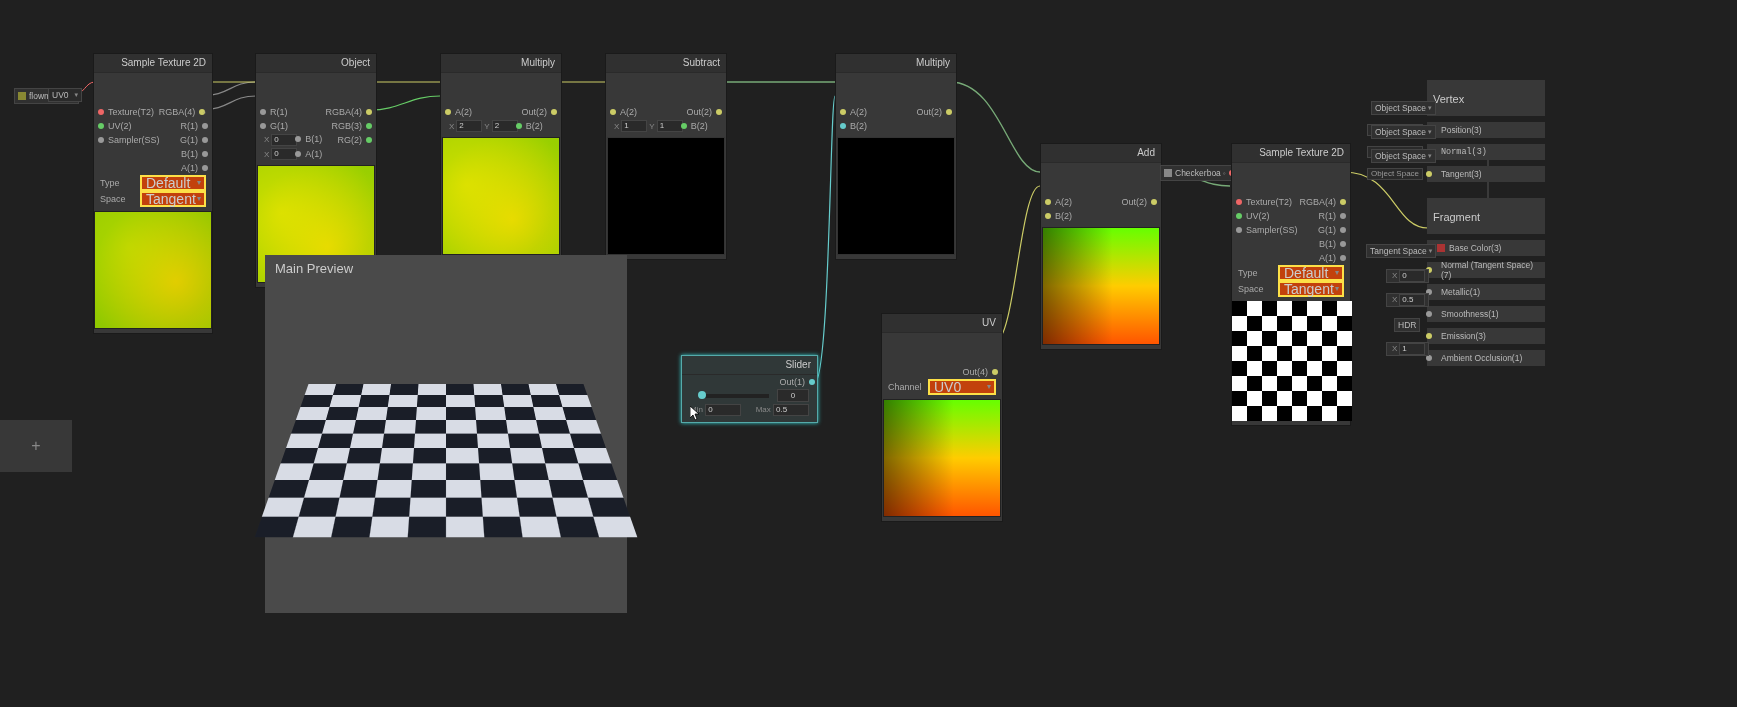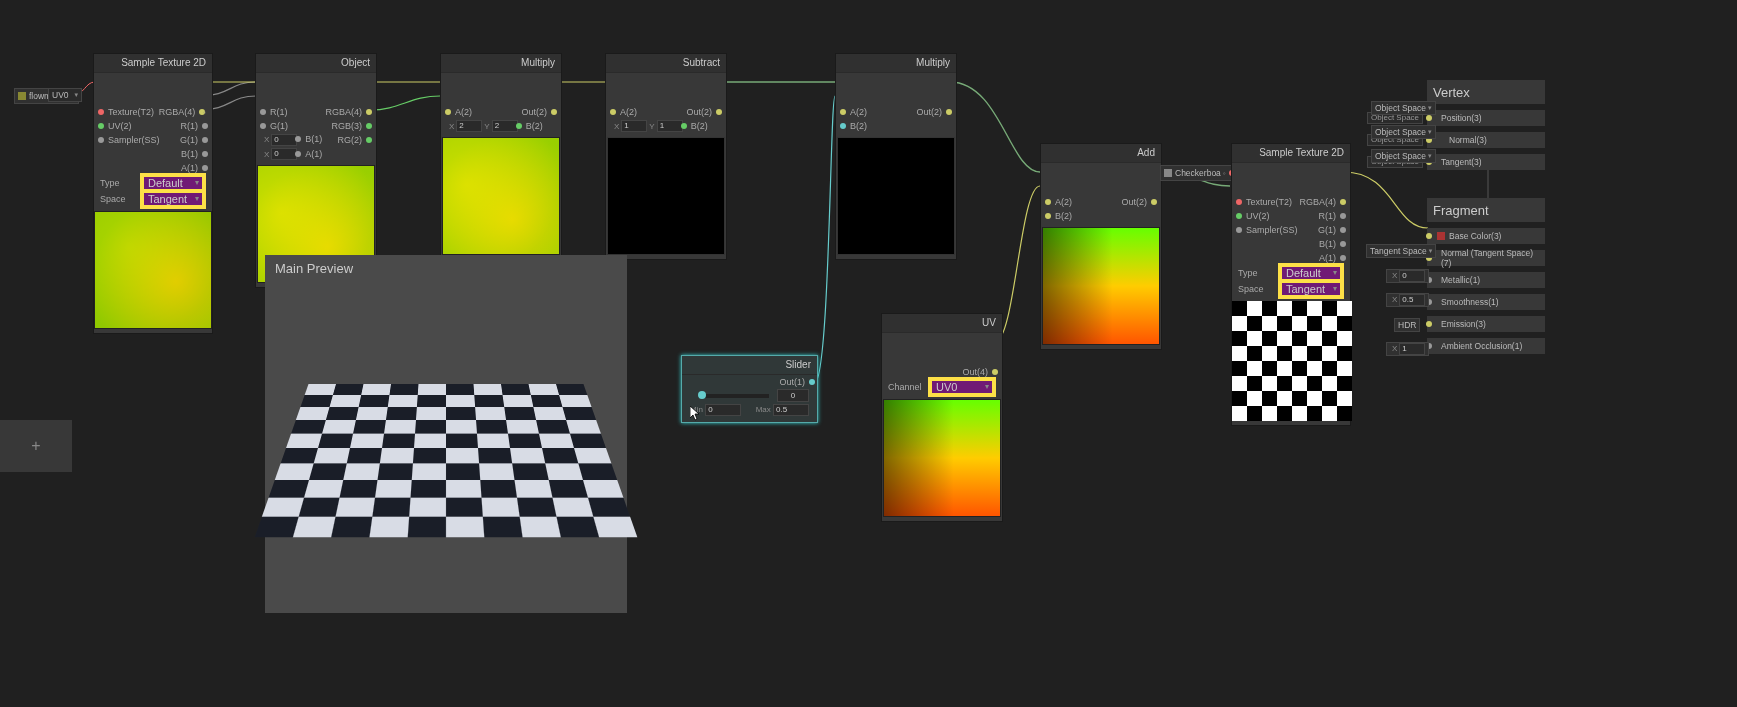--- a/index.html
+++ b/index.html
@@ -22,21 +22,21 @@
 .p-yellow{background:#cc6;}
 .p-vec{background:#cc6;}
 .preview-tex{width:120px;height:120px;margin:4px auto;display:block;}
 .noise{background:radial-gradient(circle at 30% 30%, #8a0, #580 80%),radial-gradient(circle at 70% 60%, #c80, #580 80%);background-blend-mode:screen;border:1px solid #222;}
 .noise2{background:radial-gradient(circle at 20% 40%, #bb0, #690 80%),radial-gradient(circle at 60% 70%, #c90, #580 80%);background-blend-mode:screen;border:1px solid #222;}
 .black{background:#000;border:1px solid #333;}
 .uvgrad{background:linear-gradient(to bottom,#6f0,#fc0 50%,#f50 100%);position:relative;overflow:hidden;border:1px solid #222;}
 .uvgrad::after{content:"";position:absolute;inset:0;background:linear-gradient(to right,rgba(0,0,0,0.5),rgba(0,0,0,0) 60%);}
 .field{display:flex;align-items:center;height:16px;padding:0 6px;font-size:9px;}
 .field .lbl{flex:0 0 40px;color:#aaa;}
-.field .dd{flex:1;background:#701a75;border:4px solid #fde047;height:12px;line-height:12px;font-size:11px;color:#ccc;padding:0 4px;position:relative;}
+.field .dd{flex:1;background:#c2410c;border:2px solid #fde047;height:12px;line-height:12px;font-size:14px;color:#ccc;padding:0 4px;position:relative;}
 .field .dd::after{content:"▾";position:absolute;right:3px;top:0;font-size:8px;color:#888;}
 .nbox{display:inline-block;width:20px;height:10px;background:#2a2a2a;border:1px solid #444;font-size:8px;color:#ccc;text-align:left;padding:0 2px;line-height:10px;}
 .minilbl{font-size:8px;color:#888;margin:0 2px;}
 
 
 .main-preview{position:absolute;left:265px;top:255px;width:362px;height:358px;background:#4a4a4a;}
 .main-preview-header{height:28px;line-height:28px;font-size:13px;color:#ccc;padding-left:10px;}
 .main-preview-body{width:362px;height:330px;display:flex;align-items:center;justify-content:center;}
 .board{width:320px;height:260px;transform:perspective(650px) rotateX(55deg);display:grid;grid-template-columns:repeat(10,1fr);grid-template-rows:repeat(10,1fr);}
 .board div{background:#d8dce5;}
@@ -46,21 +46,21 @@
 .slider-node{position:absolute;left:681px;top:355px;width:135px;background:#303838;border:1px solid #5aa;box-shadow:0 0 4px #3cc;}
 .slider-node .node-header{background:#303838;padding-left:8px;}
 .slider-track{height:4px;background:#222;margin:4px 8px;position:relative;}
 .slider-handle{position:absolute;left:0;top:-3px;width:8px;height:8px;border-radius:50%;background:#6cc;}
 .slider-val{width:30px;height:11px;background:#2a2a2a;border:1px solid #444;font-size:8px;color:#ccc;text-align:center;line-height:11px;}
 .slider-minmax{display:flex;justify-content:space-between;padding:2px 8px 6px;font-size:8px;color:#888;}
 .slider-minmax .nbox{width:30px;}
 
 
 .master{position:absolute;width:118px;}
-.master-header{background:#383838;height:16px;line-height:18px;padding:4px 6px;font-size:13px;color:#ccc;}
+.master-header{background:#383838;height:16px;line-height:18px;padding:10px 6px;font-size:11px;color:#ccc;}
 .master-row{background:#383838;margin-top:6px;height:16px;display:flex;align-items:center;padding:0 4px;font-size:8.5px;color:#bbb;position:relative;}
 .master-row .port{position:absolute;left:-5px;}
 .mini-in{display:inline-block;background:#2a2a2a;border:1px solid #444;height:10px;line-height:10px;font-size:8px;color:#999;padding:0 3px;margin-right:4px;}
 
 
 .add-panel{position:absolute;left:0;top:420px;width:72px;height:52px;background:#383838;display:flex;align-items:center;justify-content:center;z-index:2;}
 .add-panel span{font-size:16px;color:#888;}
 
 
 .chip{position:absolute;background:#303030;height:14px;line-height:14px;font-size:8.5px;color:#bbb;padding:0 3px;border:1px solid #444;display:flex;align-items:center;}
@@ -346,21 +346,21 @@
 <div class="master" style="left:1427px;top:80px;">
   <div class="master-header">Vertex</div>
   <div class="master-row">
         <span class="port p-vec"></span>
         <span class="mini-in" style="margin-left:-60px;position:absolute;left:0;">Object Space</span>
         <span style="margin-left:10px;">Position(3)</span>
       </div>
   <div class="master-row">
         <span class="port p-vec"></span>
         <span class="mini-in" style="margin-left:-60px;position:absolute;left:0;">Object Space</span>
-        <span style="margin-left:18px;">Normal(3)</span>
+        <span style="margin-left:10px;font-family:Liberation Mono, monospace;">Normal(3)</span>
       </div>
   <div class="master-row">
         <span class="port p-vec"></span>
         <span class="mini-in" style="margin-left:-60px;position:absolute;left:0;">Object Space</span>
         <span style="margin-left:10px;">Tangent(3)</span>
       </div>
 </div>
 
 <div class="chip" style="left:1371px;top:101px;height:12px;">
       <span>Object Space</span>

